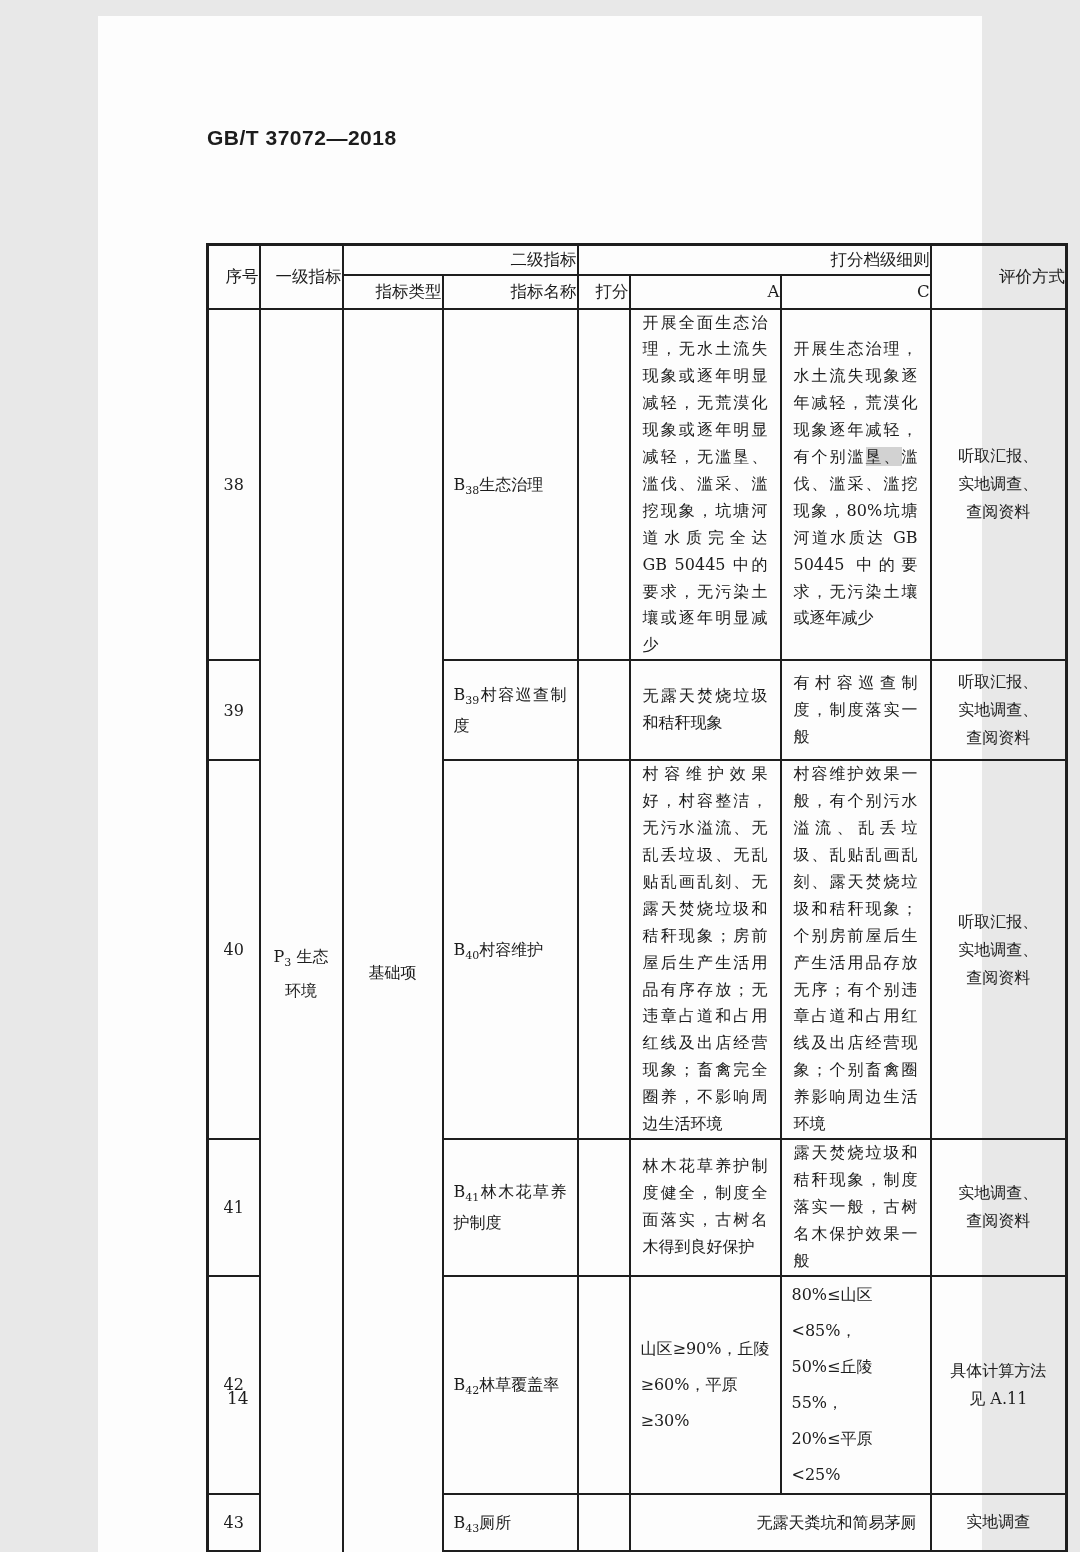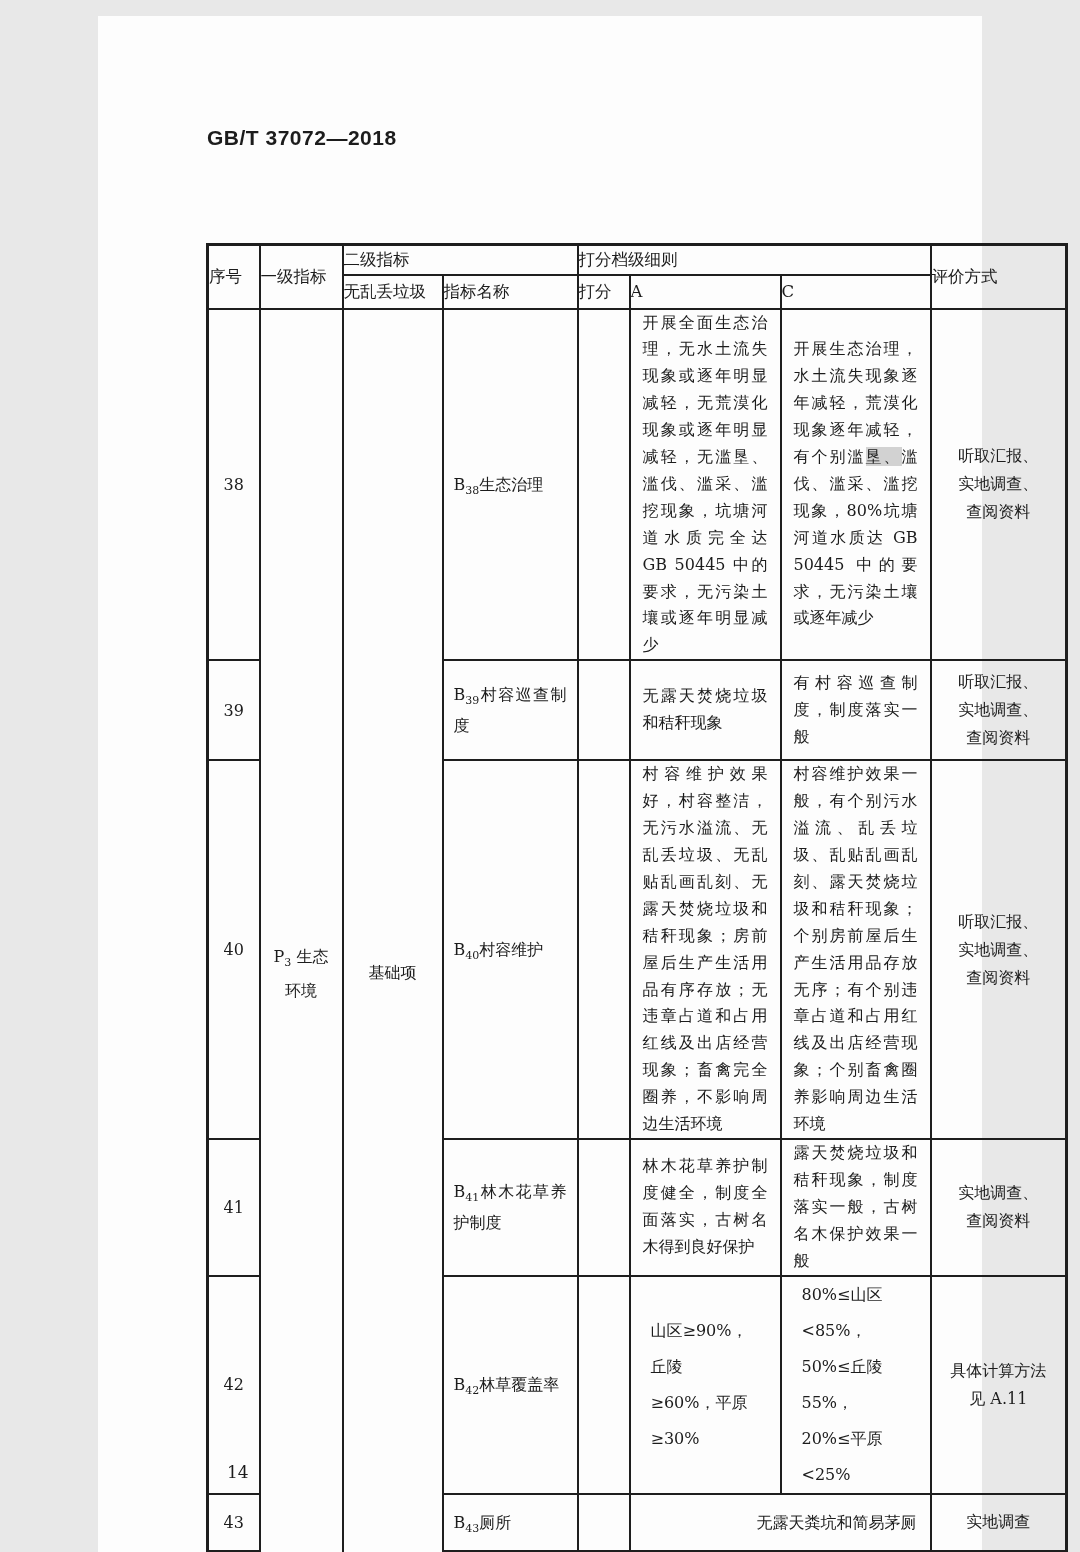--- a/index.html
+++ b/index.html
@@ -20,40 +20,40 @@
   table.gbt{
     position:absolute;left:108px;top:227px;width:859px;
     border-collapse:collapse;table-layout:fixed;
     border:3px solid #1e1e1e;border-bottom-width:5px;
   }
   .gbt th,.gbt td{
     border:2px solid #1e1e1e;padding:0;margin:0;
     font-size:16px;font-weight:normal;vertical-align:middle;
     overflow:hidden;
   }
-  .gbt th{text-align:left;font-size:16.5px;}
+  .gbt th{text-align:right;font-size:16.5px;}
   tr.hr1{height:30px} tr.hr2{height:34px}
   tr.r38{height:296px} tr.r39{height:100px} tr.r40{height:351px}
   tr.r41{height:134px} tr.r42{height:132px} tr.r43{height:42px} tr.r44{height:64px}
   td.c-idx{text-align:center;}
   td.c-lvl1{text-align:center;white-space:pre-line;line-height:34px;}
   td.c-type{text-align:center;}
   td.c-name{text-align:justify;padding:12px 10px;line-height:31px;}
   td.c-para{
     text-align:justify;text-justify:inter-ideograph;
     padding:0 12px;line-height:26.9px;
   }
-  td.c-range{white-space:pre-line;text-align:left;padding:0 20px;line-height:36px;}
+  td.c-range{white-space:pre-line;text-align:left;padding:0 10px;line-height:36px;}
   td.c-plain{text-align:right;padding:0 13px;line-height:27px;}
   td.c-method{text-align:center;white-space:pre-line;line-height:28px;padding:0 5px;}
   td.c-score{background:transparent;}
   sub{font-size:11px;line-height:0;}
   .var{font-style:italic;}
   .hl{background:#d2d2d2;}
-  .pagenum{position:absolute;left:129px;top:1446px;font-size:17px;}
+  .pagenum{position:absolute;left:129px;top:1372px;font-size:17px;}
 </style>
 </head>
 <body>
 
 <div class="sheet">
 
   <div class="docnum">GB/T 37072—2018</div>
 
   <table class="gbt">
     <colgroup>
@@ -69,21 +69,21 @@
 
     <tbody>
         <tr class="hr1">
       <th rowspan="2">序号</th>
       <th rowspan="2">一级指标</th>
       <th colspan="2">二级指标</th>
       <th colspan="3">打分档级细则</th>
       <th rowspan="2">评价方式</th>
     </tr>
     <tr class="hr2">
-      <th>无乱丢垃圾</th>
+      <th>指标类型</th>
       <th>指标名称</th>
       <th>打分</th>
       <th>A</th>
       <th>C</th>
     </tr>
 
     <tr class="r38">
       <td class="c-idx">38</td>
       <td class="c-lvl1" rowspan="7"><span>P</span><sub>3</sub><span> 生态
 环境</span></td>

